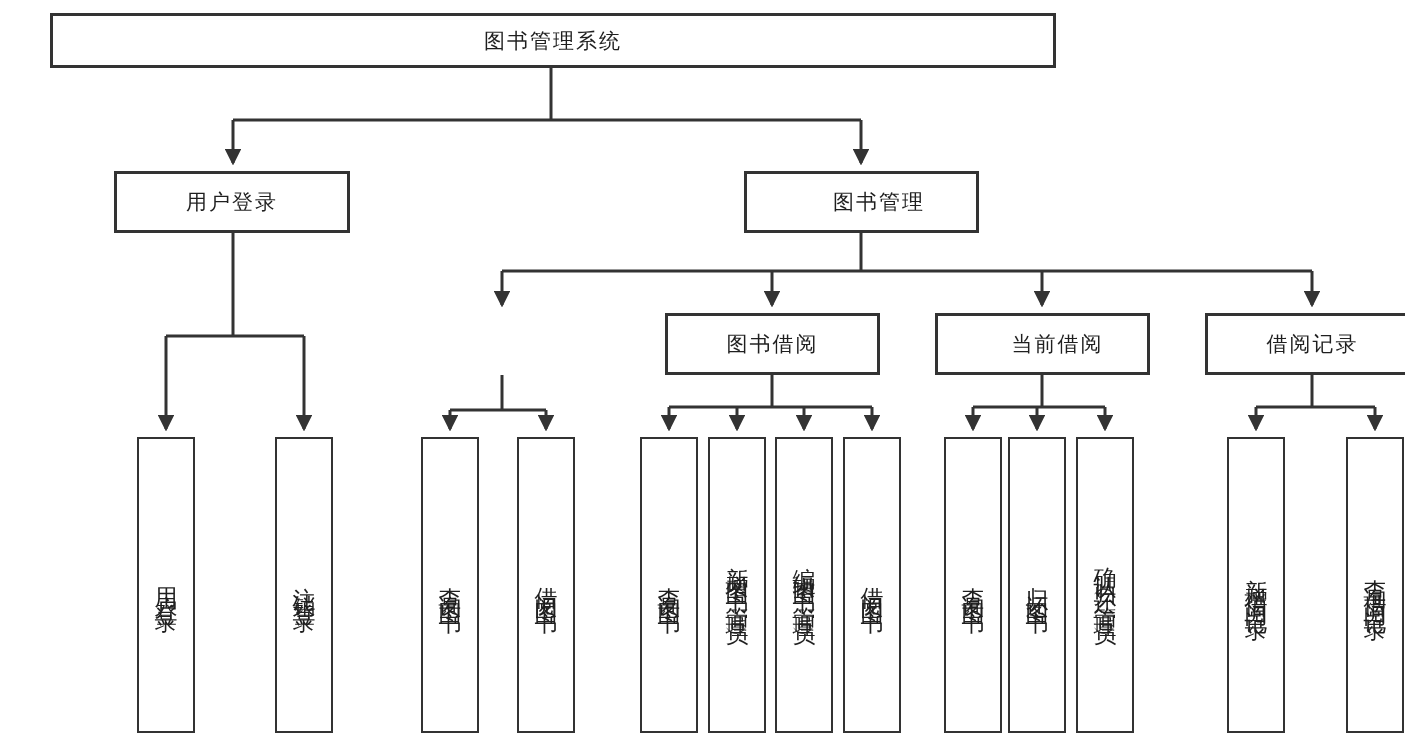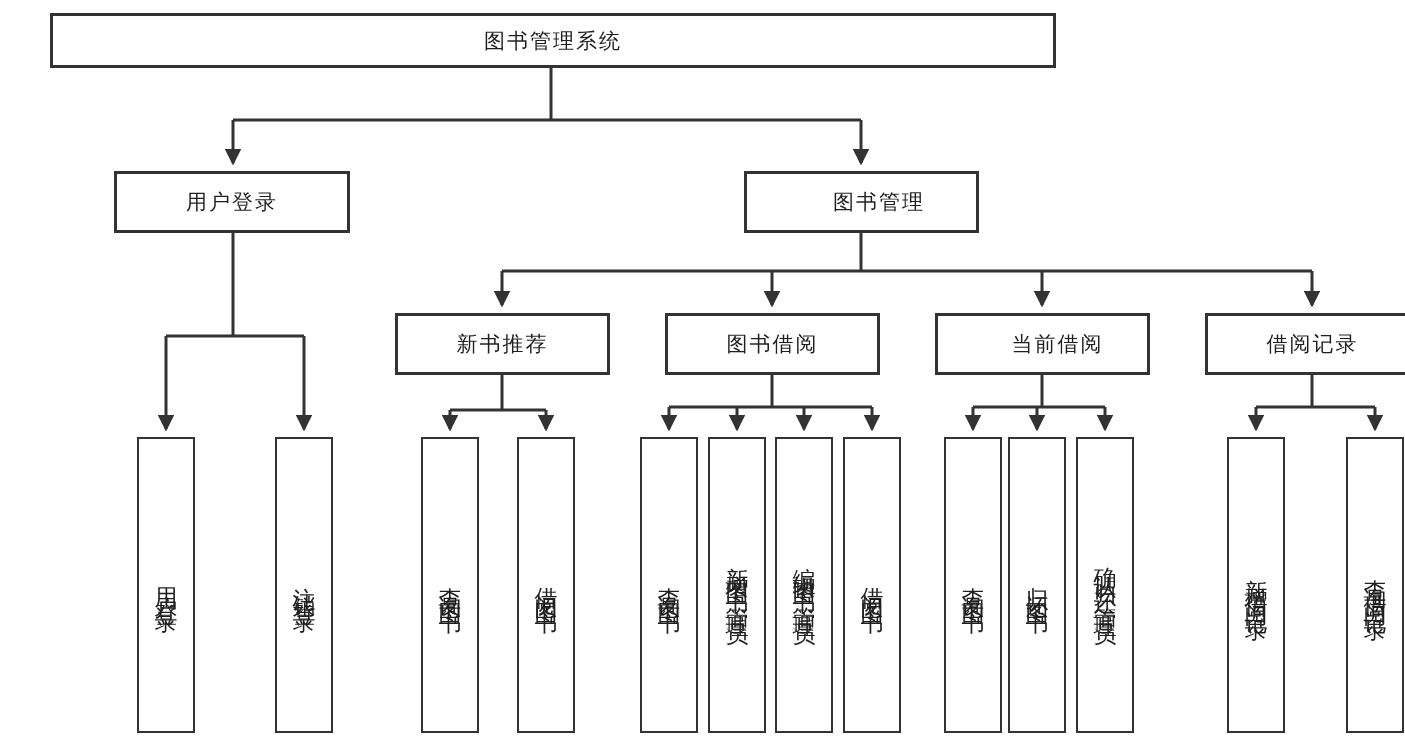--- a/index.html
+++ b/index.html
@@ -116,23 +116,20 @@
     <span>图书管理系统</span>
   </div>
 
   <div class="node hbox" style="left:82px; top:171px; width:236px; height:62px;">
     <span>用户登录</span>
   </div>
   <div class="node hbox" style="left:712px; top:171px; width:235px; height:62px;padding-left:35px;">
     <span>图书管理</span>
   </div>
 
-  <div class="node hbox" style="left:363px; top:313px; width:215px; height:62px;">
-    <span>新书推荐</span>
-  </div>
   <div class="node hbox" style="left:633px; top:313px; width:215px; height:62px;">
     <span>图书借阅</span>
   </div>
   <div class="node hbox" style="left:903px; top:313px; width:215px; height:62px;padding-left:30px;">
     <span>当前借阅</span>
   </div>
   <div class="node hbox" style="left:1173px; top:313px; width:215px; height:62px;">
     <span>借阅记录</span>
   </div>
 

